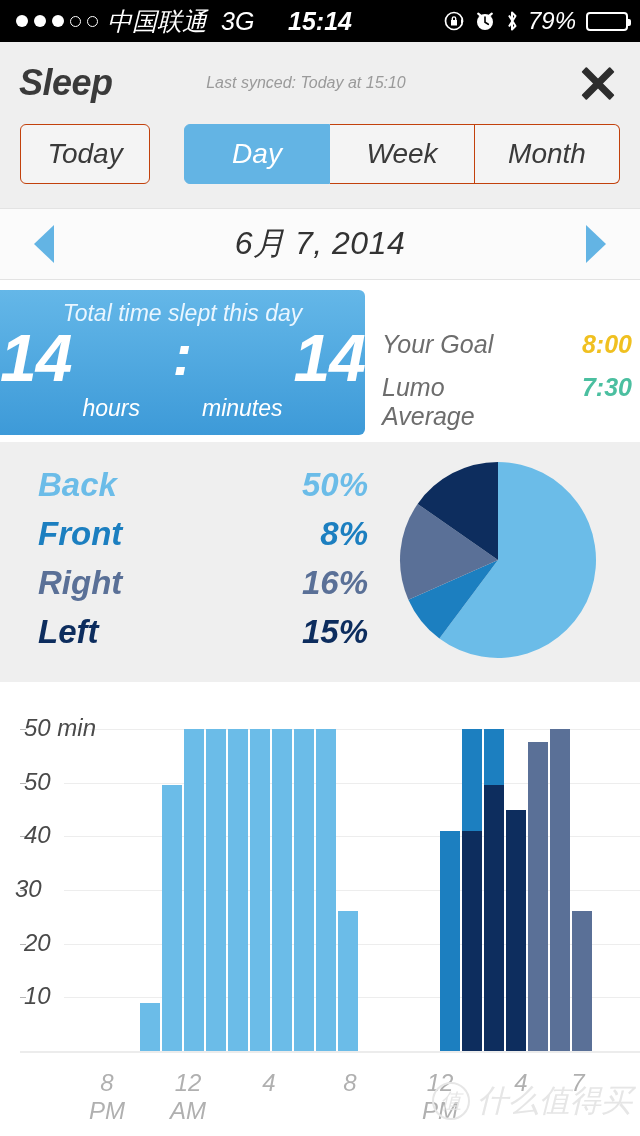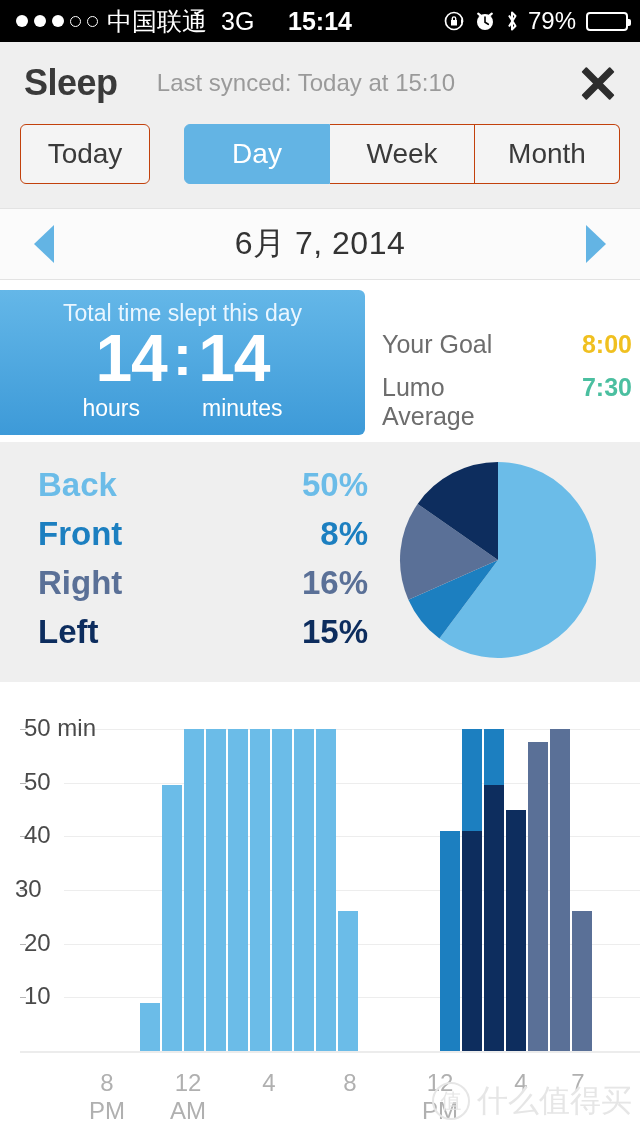--- a/index.html
+++ b/index.html
@@ -1,21 +1,21 @@
 <!DOCTYPE html>
 <html><head>
 <meta charset="utf-8">
 <style>
   html,body{margin:0;padding:0;}
   body{
     width:640px;height:1136px;overflow:hidden;
     font-family:"Liberation Sans","DejaVu Sans",sans-serif;
     background:#ffffff;
   }
-  #app{position:relative;width:640px;height:1008px;}
+  #app{position:relative;width:640px;height:1008px;font-style:italic;}
 
   
   .statusbar{
     height:42px;background:#000;color:#fff;
     display:flex;align-items:center;
     font-size:25px;letter-spacing:0px;
     position:relative;
   }
   .sb-left{display:flex;align-items:center;gap:9px;padding-left:16px;}
   .dots{display:flex;align-items:center;gap:6px;}
@@ -42,26 +42,26 @@
     background:#fff;border-radius:0 2px 2px 0;
   }
   .battery .fill{height:100%;background:#fff;border-radius:1px;}
 
   
   .header{
     height:82px;background:#efefef;position:relative;
     display:flex;align-items:center;
   }
   .title{
-    font-size:36px;font-weight:bold;color:#3a3a3a;padding-left:24px;
+    font-size:36px;font-weight:bold;color:#3a3a3a;padding-left:19px;
     letter-spacing:-0.5px;
   }
   .synced{
     position:absolute;left:0;right:0;text-align:center;
-    color:#9a9a9a;font-size:24px;
+    color:#9a9a9a;font-size:16px;
     padding-right:28px;
   }
   .close-btn{
     position:absolute;right:20px;top:50%;transform:translateY(-50%);
     width:44px;height:44px;cursor:pointer;
   }
   .close-btn span{
     position:absolute;left:2px;top:19px;width:40px;height:7px;
     background:#2d2d2d;border-radius:1px;
   }
@@ -103,21 +103,21 @@
     box-sizing:border-box;
   }
   .totalcard{
     position:absolute;left:0;top:10px;width:365px;height:145px;
     background:linear-gradient(180deg,#64b7e8 0%,#3d9ad8 100%);
     border-radius:0 6px 6px 0;
     color:#fff;text-align:center;box-sizing:border-box;padding-top:10px;
   }
   .totalcard .cap{font-size:23px;color:#eaf6ff;}
   .bigrow{
-    display:flex;align-items:center;justify-content:center;gap:6px;
+    display:flex;align-items:center;justify-content:space-between;gap:6px;
     margin-top:-2px;
   }
   .bignum{font-size:66px;font-weight:bold;line-height:1;letter-spacing:-1px;}
   .bigcolon{font-size:58px;font-weight:bold;line-height:1;position:relative;top:-3px;}
   .unitrow{display:flex;justify-content:center;gap:62px;font-size:23px;margin-top:4px;}
   .goals{
     position:absolute;left:382px;top:50px;width:250px;
     font-size:25px;
   }
   .goalrow{display:flex;justify-content:space-between;align-items:baseline;margin-bottom:14px;}

